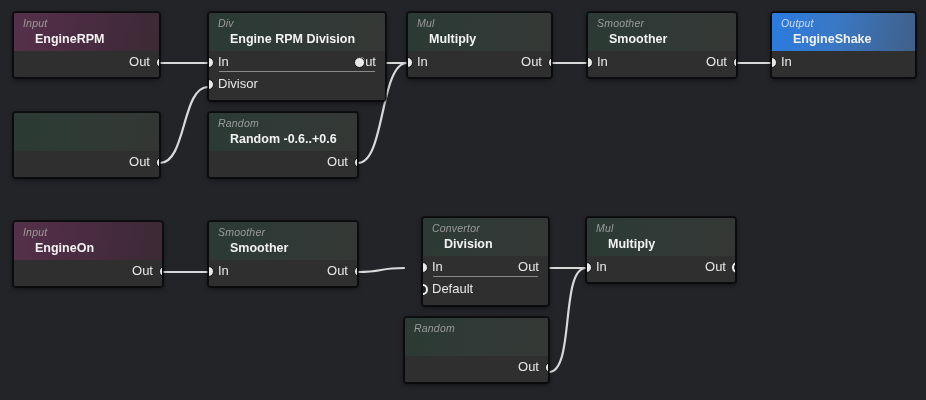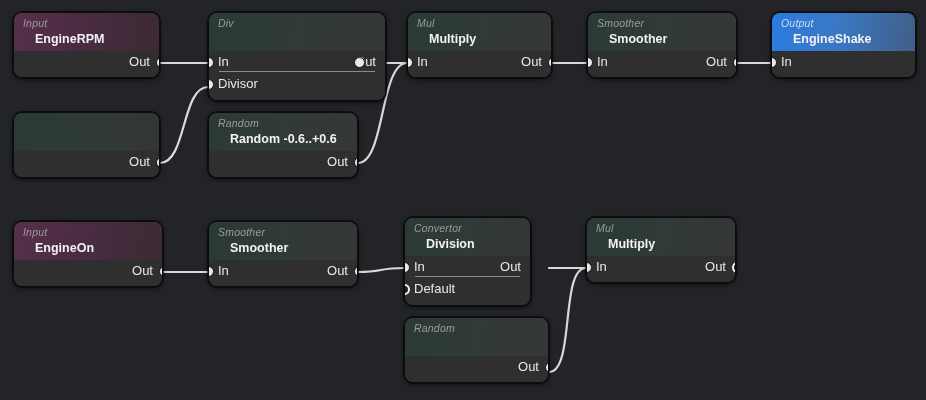--- a/index.html
+++ b/index.html
@@ -8,21 +8,21 @@
     background:#222428;
     font-family:"Liberation Sans","DejaVu Sans",sans-serif;
     overflow:hidden;
     position:relative;
   }
   #graph{position:absolute;inset:0;width:926px;height:400px;}
   #wire-layer{position:absolute;left:0;top:0;width:926px;height:400px;pointer-events:none;z-index:1;}
 
   .node{
     position:absolute;
-    border-radius:9px;
+    border-radius:3px;
     background:#2f2e2e;
     border:1px solid #0c0c0e;
     box-shadow:0 0 0 1px rgba(0,0,0,.55), 0 2px 5px rgba(0,0,0,.5);
     overflow:hidden;
     z-index:2;
     box-sizing:border-box;
   }
   .node-header{
     height:38px;
     padding:4px 9px 0 9px;
@@ -130,20 +130,21 @@
       <div class="port" style="top: 43.5px; left: 142px;"></div>
       <div class="node-body" style="height: 26px;">
         <div class="port-row">
           <span class="port-label right">Out</span>
         </div>
       </div>
     </div>
     <div class="node" style="left: 208px; top: 12px; width: 178px; height: 89px;">
       <div class="node-header hdr-div">
         <div class="node-type">Div</div>
+        <div class="node-title">Engine RPM Division</div>
       </div>
       <div class="port" style="top: 43.5px; left: -6px;"></div>
       <div class="port" style="top: 43.5px; left: 145px;"></div>
       <div class="port" style="top: 65.5px; left: -6px;"></div>
       <div class="node-body" style="height: 49px;">
         <div class="port-row">
           <span class="port-label left">In</span>
           <span class="port-label right">Out</span>
           <div class="sep" style="top: 20px;"></div>
         </div>
@@ -223,21 +224,21 @@
       </div>
       <div class="port" style="top: 43.5px; left: -6px;"></div>
       <div class="port" style="top: 43.5px; left: 145px;"></div>
       <div class="node-body" style="height: 26px;">
         <div class="port-row">
           <span class="port-label left">In</span>
           <span class="port-label right">Out</span>
         </div>
       </div>
     </div>
-    <div class="node" style="left: 404px; top: 217px; width: 127px; height: 89px;">
+    <div class="node" style="left: 422px; top: 217px; width: 127px; height: 89px;">
       <div class="node-header hdr-convertor">
         <div class="node-type">Convertor</div>
         <div class="node-title">Division</div>
       </div>
       <div class="port" style="top: 43.5px; left: -6px;"></div>
       <div class="port" style="top: 43.5px; left: 140px;"></div>
       <div class="port hollow" style="top: 65.5px; left: -6px;"></div>
       <div class="node-body" style="height: 49px;">
         <div class="port-row">
           <span class="port-label left">In</span>

